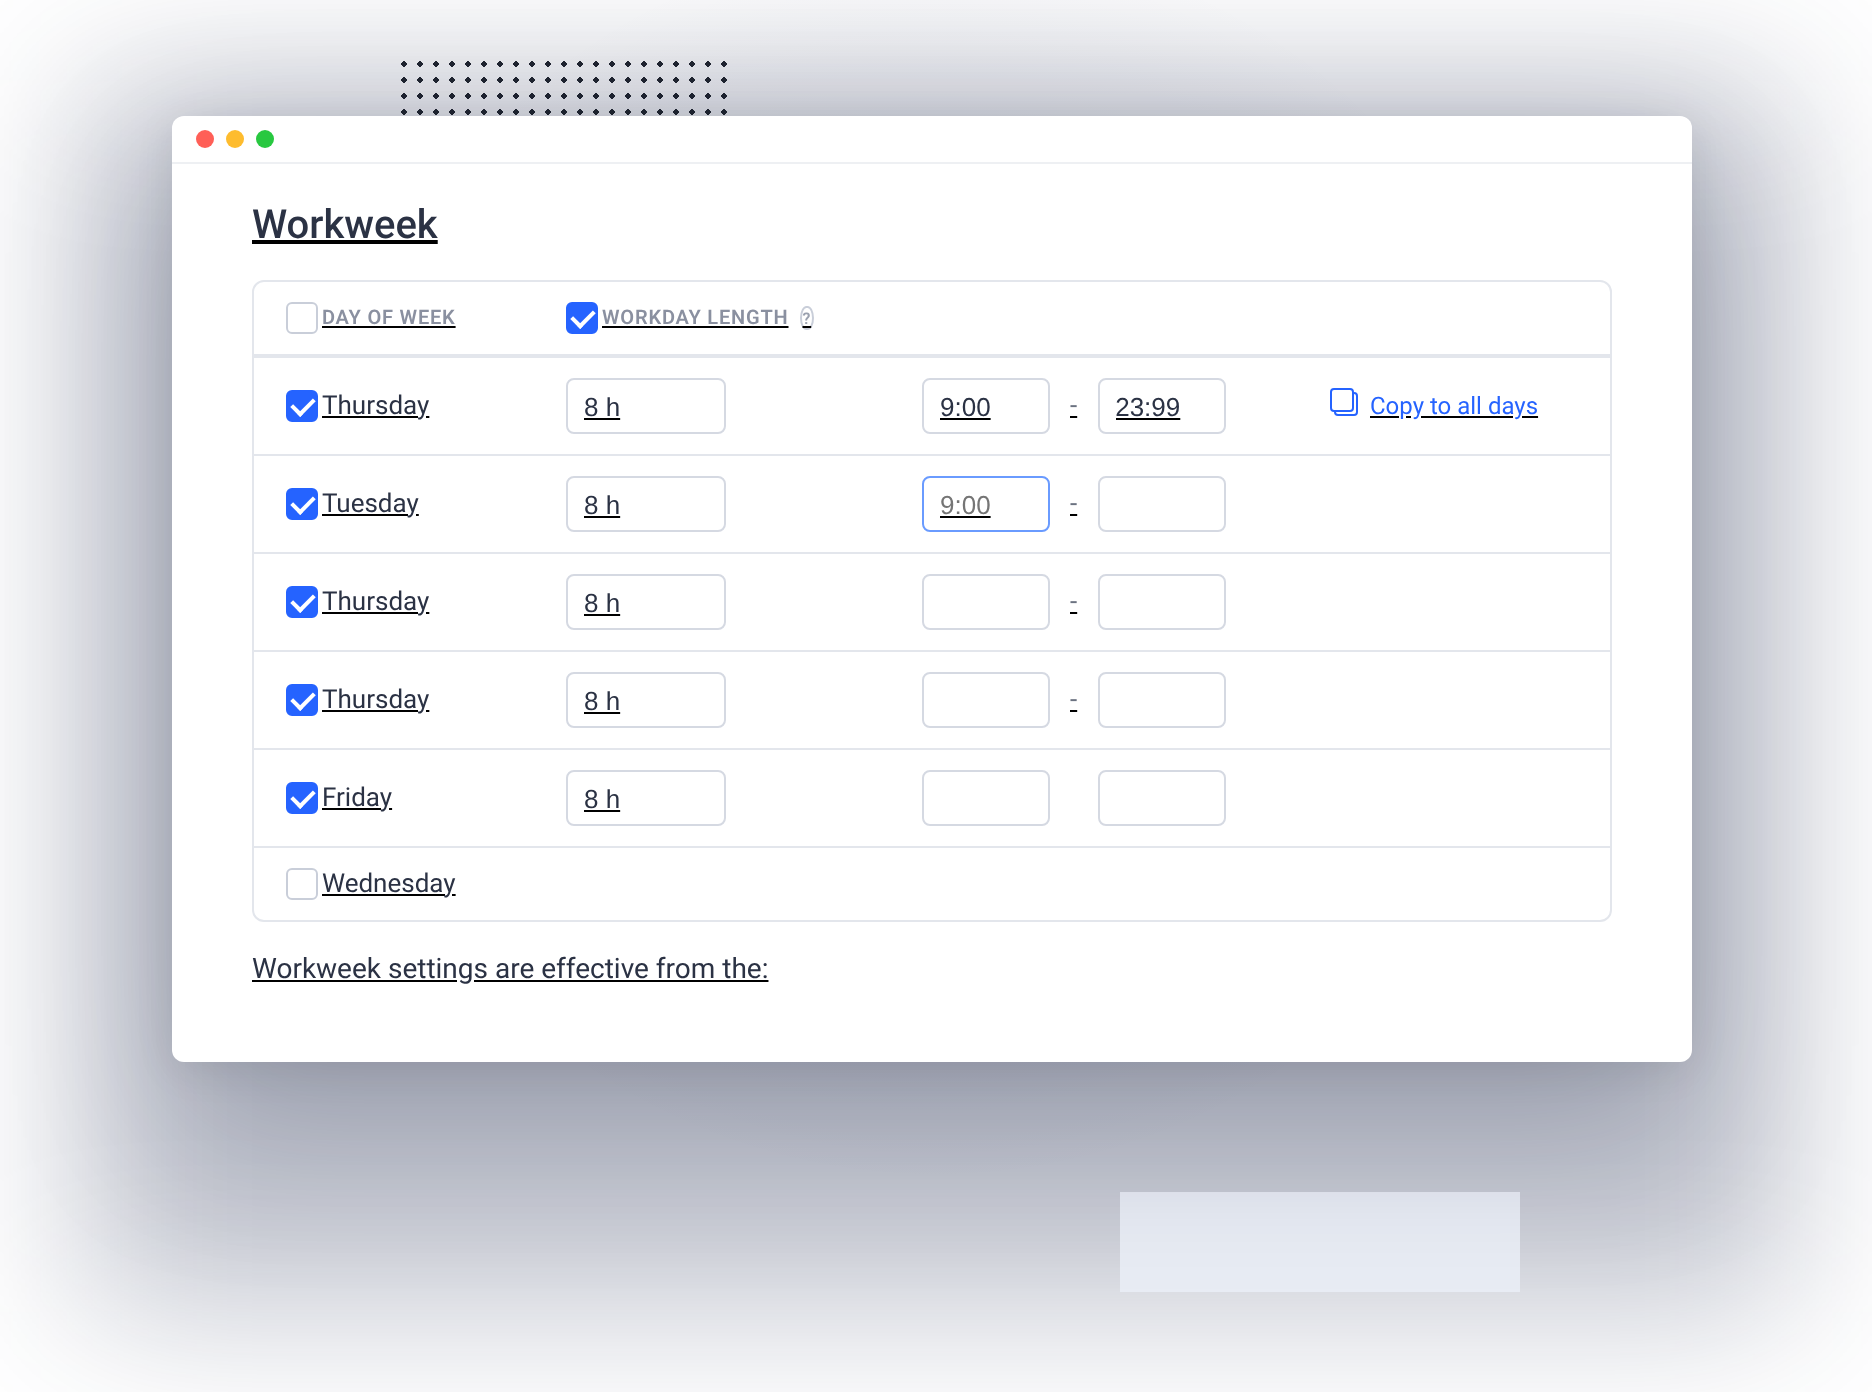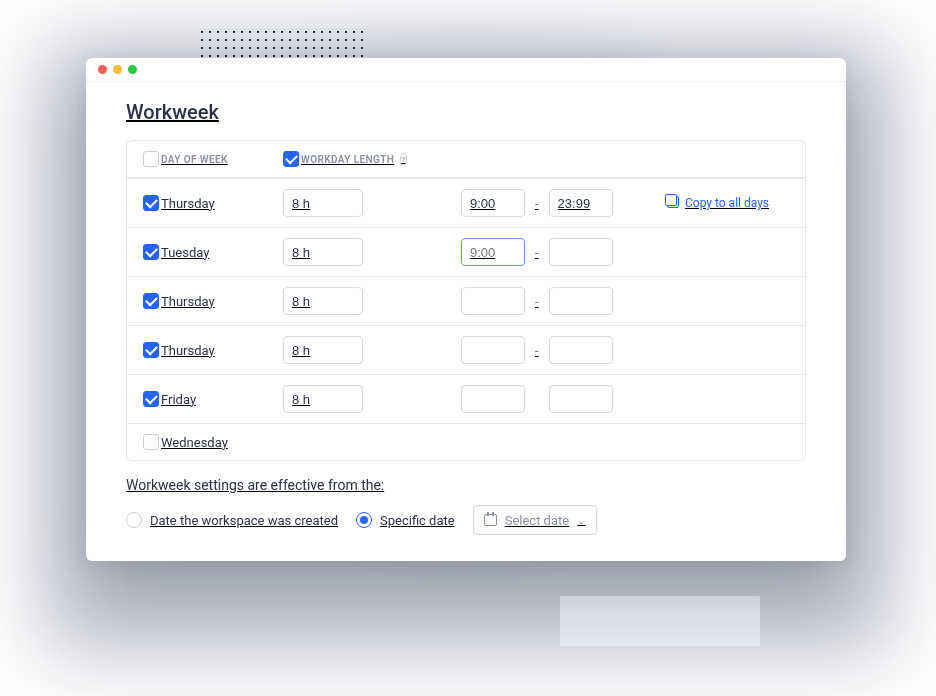--- a/index.html
+++ b/index.html
@@ -270,29 +270,14 @@
           <span>Wednesday</span>
         </div>
         <div></div>
           <div></div>
           <div></div>
       </div>
     </div>
 
     <p class="footnote">Workweek settings are effective from the:</p>
 
-    <div class="radio-row">
-      <label class="radio-wrap">
-        <span class="radio"></span>
-        <span>Date the workspace was created</span>
-      </label>
-      <label class="radio-wrap">
-        <span class="radio checked"></span>
-        <span>Specific date</span>
-      </label>
-      <div class="date-select">
-        <span class="cal-icon"></span>
-        <span>Select date</span>
-        <span class="chev">⌄</span>
-      </div>
-    </div>
   </div>
 </div>
 
 </body></html>

